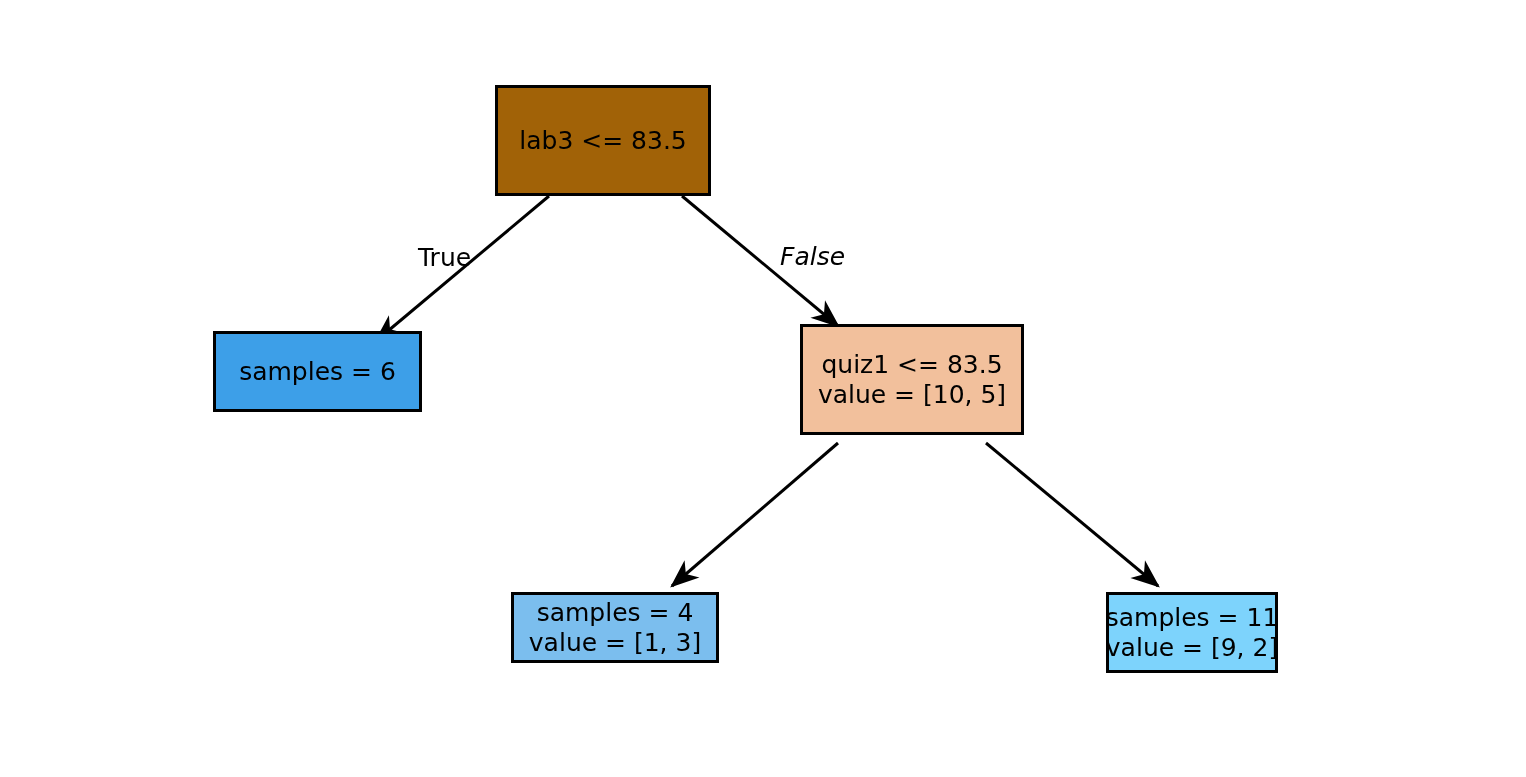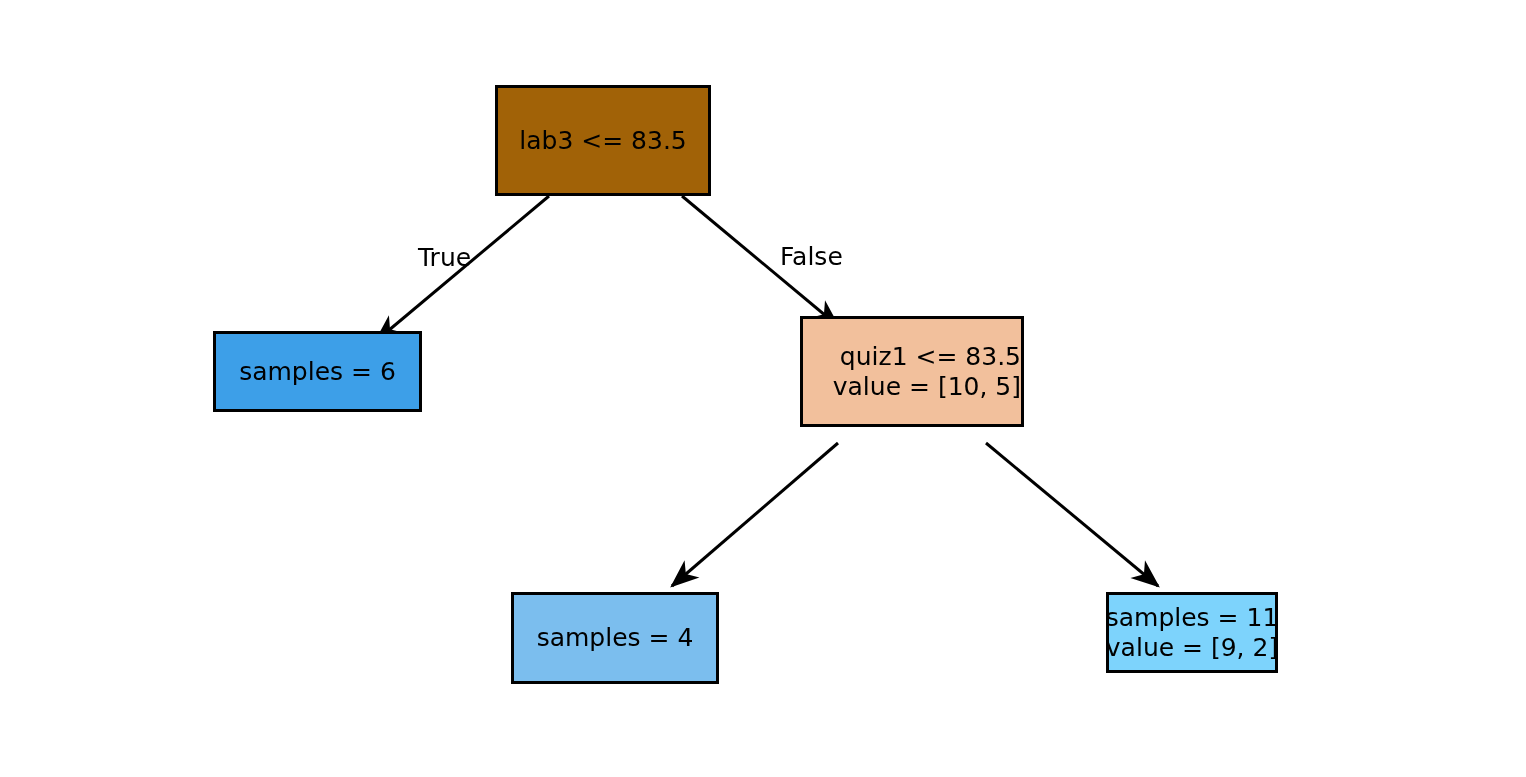--- a/index.html
+++ b/index.html
@@ -67,29 +67,30 @@
 </svg>
 
 <div class="tree-node" style="left:495px; top:85px; width:216px; height:111px; background:#a16207;gap:16px;">
   <span class="node-line">lab3 &lt;= 83.5</span>
 </div>
 
 <div class="tree-node" style="left:213px; top:331px; width:209px; height:81px; background:#3d9fe8;">
   <span class="node-line">samples = 6</span>
 </div>
 
-<div class="tree-node" style="left:800px; top:316px; width:224px; height:111px; background:#f2c09c;align-items:flex-end;">
+<div class="tree-node" style="left:800px; top:324px; width:224px; height:111px; background:#f2c09c;">
   <span class="node-line">quiz1 &lt;= 83.5</span>
   <span class="node-line">value = [10, 5]</span>
 </div>
 
-<div class="tree-node" style="left:511px; top:592px; width:208px; height:92px; background:#7bbeee;">
+<div class="tree-node" style="left:511px; top:592px; width:208px; height:71px; background:#7bbeee;">
   <span class="node-line">samples = 4</span>
+  <span class="node-line">value = [1, 3]</span>
 </div>
 
 <div class="tree-node" style="left:1106px; top:592px; width:172px; height:81px; background:#7dd3fc;">
   <span class="node-line">samples = 11</span>
   <span class="node-line">value = [9, 2]</span>
 </div>
 
 <div class="edge-label" style="left:390px; top:244px;margin-left:28px;">True</div>
 
-<div class="edge-label" style="left:780px; top:243px;">False</div>
+<div class="edge-label" style="left:780px; top:243px;font-style:italic;">False</div>
 
 </body></html>

